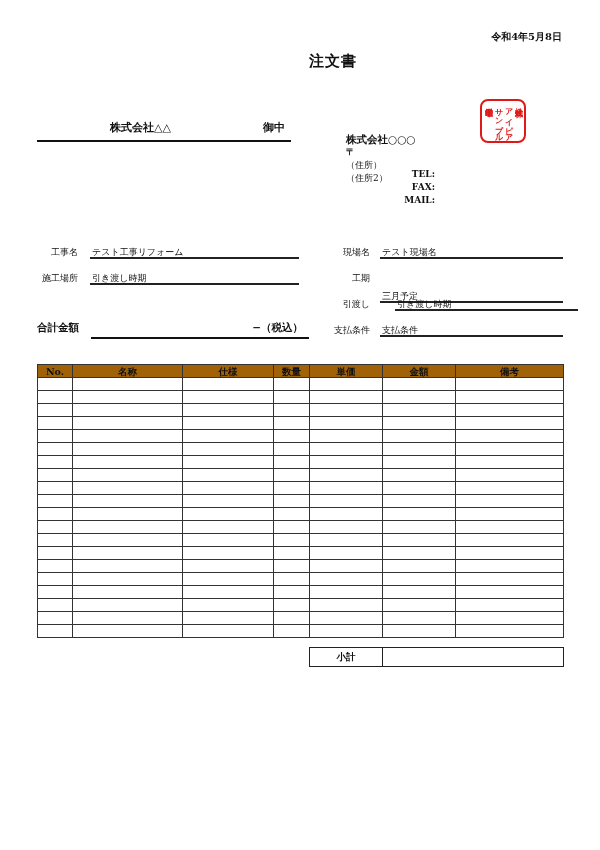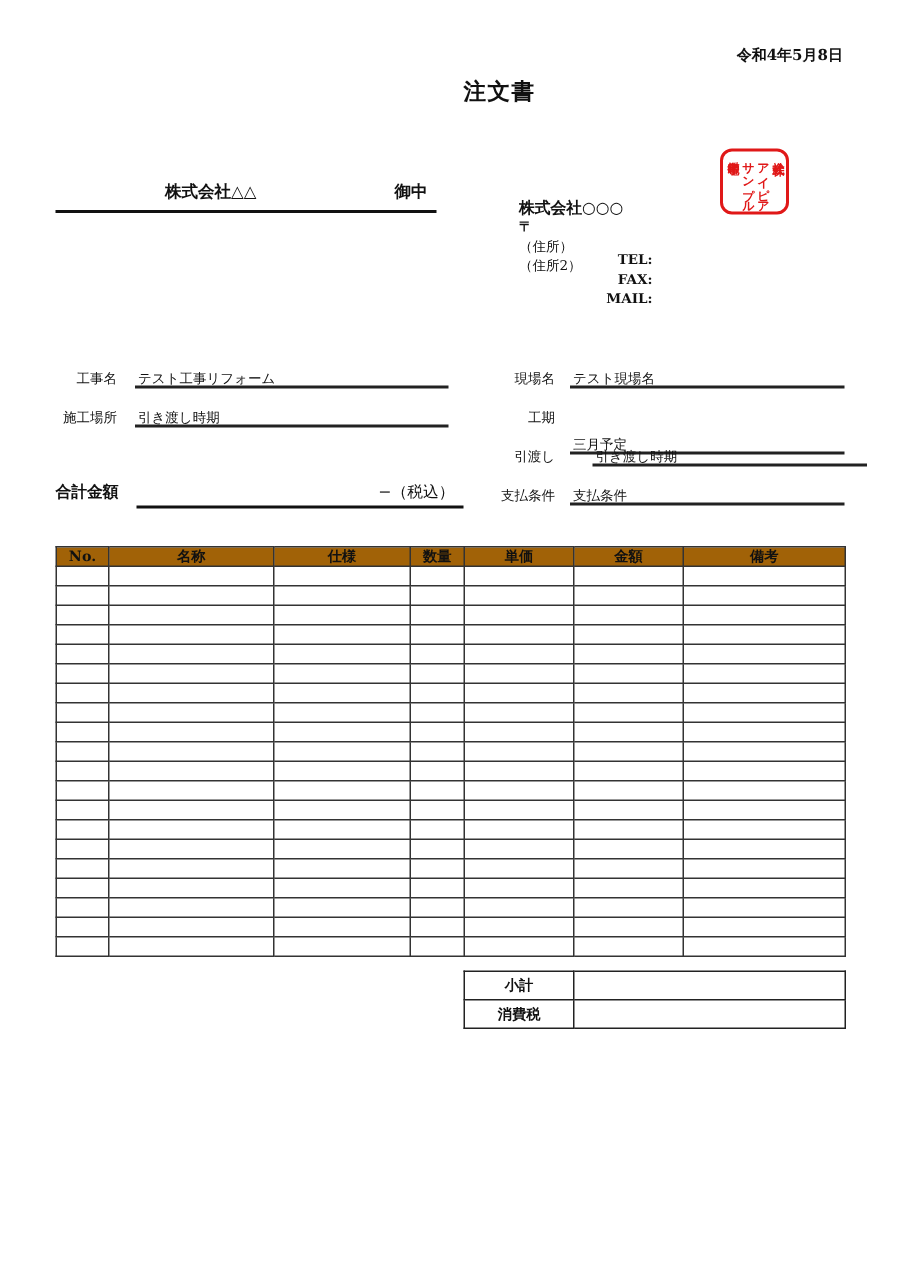--- a/index.html
+++ b/index.html
@@ -17,21 +17,21 @@
   .stamp { left:480px; top:99px; width:46px; height:44px; border:2px solid #e01818; border-radius:8px;
            display:flex; flex-direction:row-reverse; justify-content:space-around; padding:2px 1px; box-sizing:border-box; }
   .stamp .col { writing-mode:vertical-rl; color:#e01818; font-size:8px; font-weight:bold; line-height:10px; letter-spacing:-0.5px;
                 font-family:"DejaVu Sans","Liberation Sans",sans-serif; }
   .field { position:absolute; font-size:9px; }
   .field .lbl { position:absolute; text-align:right; width:52px; font-size:9px; }
   .field .val { position:absolute; border-bottom:2px solid #222; height:13px; font-size:9px; padding-left:2px; box-sizing:border-box; }
   .total { left:37px; top:321px; }
   .total .lbl { font-size:10.5px; font-weight:bold; position:absolute; left:0; top:0; white-space:nowrap; }
   .total .val { position:absolute; left:54px; top:0; width:218px; height:16px; border-bottom:2px solid #111; }
-  .total .val span { position:absolute; right:6px; top:0; font-size:10.5px; }
+  .total .val span { position:absolute; right:6px; top:0; font-size:10.5px;font-weight:bold; }
   table.items { position:absolute; left:37px; top:364px; width:526px; border-collapse:collapse; table-layout:fixed; }
   table.items th, table.items td { border:1.5px solid #333; padding:0; }
   table.items th { background:#a16207; height:12px; font-size:9.5px; font-weight:bold; line-height:11px; text-align:center; }
   table.items td { height:12px; }
   table.sum { position:absolute; left:309px; top:647px; width:254px; border-collapse:collapse; table-layout:fixed; }
   table.sum td { border:1.5px solid #222; height:18px; font-size:9.5px; font-weight:bold; text-align:center; padding:0; }
 </style>
 </head>
 <body>
 
@@ -303,18 +303,14 @@
 <table class="sum">
   <colgroup>
       <col style="width:73px">
       <col style="width:181px">
     </colgroup>
   <tbody>
       <tr>
     <td>小計</td>
     <td></td>
   </tr>
-  <tr>
-    <td>消費税</td>
-    <td></td>
-  </tr>
 </tbody>
   </table>
 
 </body></html>

